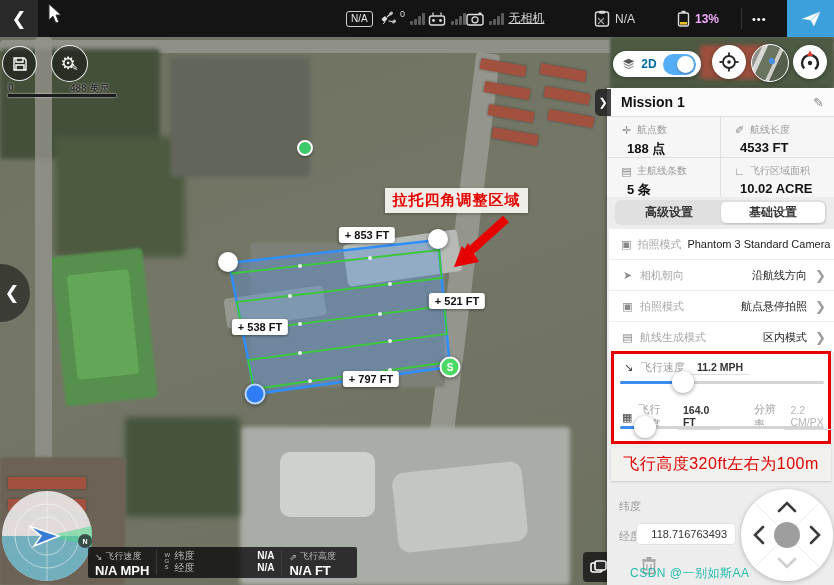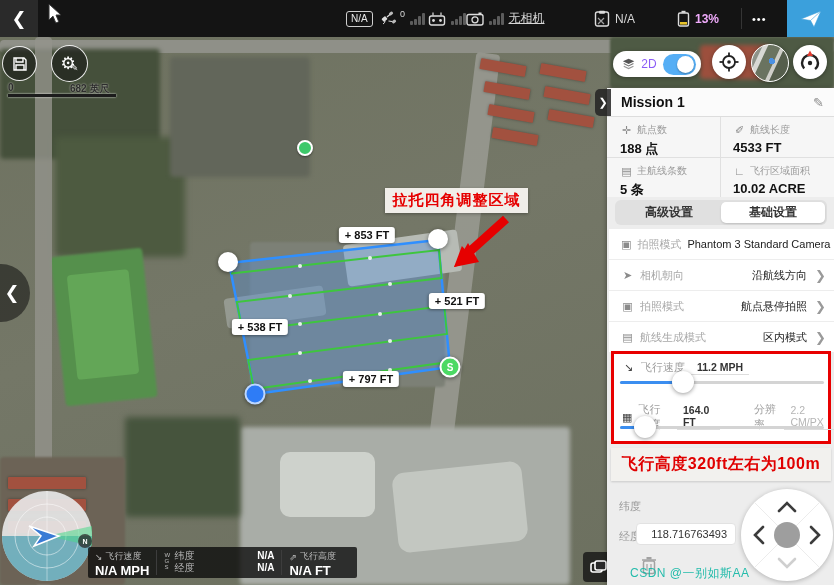--- a/index.html
+++ b/index.html
@@ -40,37 +40,37 @@
   .minirow{display:flex;justify-content:space-between;width:100px;font-size:10px;line-height:12px;}
   .minirow .v{color:#fff;font-weight:bold;}
   .minirow .k{color:#b9b9b9;}
   
   .panel{left:607px;top:88px;width:227px;height:497px;background:#ededed;box-shadow:-1px 0 4px rgba(0,0,0,.3);}
   .phead{left:607px;top:88px;width:227px;height:29px;background:#fbfbfb;border-bottom:1px solid #ddd;display:flex;align-items:center;padding:0 10px 0 14px;box-sizing:border-box;font-size:14px;font-weight:bold;color:#111;}
   .flap{left:595px;top:89px;width:16px;height:27px;background:rgba(35,35,35,.85);border-radius:5px 0 0 5px;display:flex;align-items:center;justify-content:center;color:#fff;font-size:11px;}
   .stats{left:607px;top:117px;width:227px;height:80px;background:#f6f6f6;}
   .stat-cell{position:absolute;padding:6px 0 0 13px;box-sizing:border-box;}
   .stat-lab{font-size:10px;color:#9a9a9a;display:flex;align-items:center;gap:4px;}
-  .stat-val{font-size:13px;font-weight:bold;color:#111;margin-top:3px;}
+  .stat-val{font-size:13px;font-weight:bold;color:#111;margin-top:3px;margin-left:7px;}
   .tabs{left:615px;top:200px;width:212px;height:25px;background:#e0e0e0;border-radius:6px;display:flex;padding:2px;box-sizing:border-box;}
   .tab{flex:1;display:flex;align-items:center;justify-content:center;font-size:12px;font-weight:bold;color:#333;border-radius:5px;}
   .tab.active{background:#fff;box-shadow:0 1px 2px rgba(0,0,0,.15);}
   .srow{position:absolute;left:609px;width:225px;height:30px;background:#fff;display:flex;align-items:center;padding:0 8px 0 12px;box-sizing:border-box;gap:6px;}
   .srow .lab{font-size:11px;color:#a8a8a8;white-space:nowrap;}
   .srow .val{margin-left:auto;font-size:11px;color:#222;white-space:nowrap;}
   .srow .chev{color:#9a9a9a;font-size:13px;margin-left:2px;}
   .gico{color:#8b8b8b;font-size:11px;width:13px;text-align:center;}
   .redbox{left:611px;top:351px;width:220px;height:93px;background:#fff;border:3px solid #e80000;box-sizing:border-box;}
   .slrow{position:absolute;display:flex;align-items:center;gap:6px;font-size:11px;}
   .fldv{font-size:10.5px;font-weight:bold;color:#333;border-bottom:1px solid #ddd;padding:0 6px 1px 6px;}
   .fldv.dim{color:#b5b5b5;font-weight:normal;}
   .track{position:absolute;height:3px;background:#d4d4d4;border-radius:2px;}
   .fill{position:absolute;height:3px;background:#3b8ef0;border-radius:2px;}
   .knob{position:absolute;width:22px;height:22px;border-radius:50%;background:#fff;box-shadow:0 1px 4px rgba(0,0,0,.4);transform:translate(-50%,-50%);}
-  .notebar{left:611px;top:448px;width:220px;height:33px;background:#f2f1ee;display:flex;align-items:center;justify-content:center;color:#e00000;font-weight:bold;font-size:16px;letter-spacing:.5px;box-shadow:0 1px 2px rgba(0,0,0,.15);}
+  .notebar{left:611px;top:448px;width:220px;height:33px;background:#f2f1ee;display:flex;align-items:center;justify-content:center;color:#e00000;font-weight:normal;font-size:16px;letter-spacing:.5px;box-shadow:0 1px 2px rgba(0,0,0,.15);}
   .coordlab{font-size:11px;color:#9a9a9a;}
   .coordbox{position:absolute;width:100px;height:22px;background:#fff;border:1px solid #e2e2e2;border-radius:4px;font-size:11px;color:#333;display:flex;align-items:center;justify-content:flex-end;padding:0 8px;box-sizing:border-box;}
   .dpad{left:741px;top:489px;width:92px;height:92px;border-radius:50%;background:#fff;box-shadow:0 1px 5px rgba(0,0,0,.25);}
   .watermark{left:630px;top:565px;width:204px;font-size:12px;color:#14b8a6;letter-spacing:.5px;white-space:nowrap;opacity:.92;}
   svg{display:block;}
 </style>
 </head>
 <body>
 
 <div id="app">
@@ -162,34 +162,34 @@
   <div class="cbtn dark" style="left:2px;top:46px;width:33px;height:33px;">
     <svg width="16" height="16" viewBox="0 0 16 16">
         <path d="M2,2 h10 l2,2 v10 h-12 z M4,2 v4 h7 v-4 M4,14 v-5 h8 v5" fill="none" stroke="#fff" stroke-width="1.4"></path>
       </svg>
   </div>
   <div class="cbtn dark" style="left:51px;top:45px;width:35px;height:35px;font-size:17px;">
     <span>⚙</span>
       <span style="font-size:9px;margin:8px 0 0 -5px;">✎</span>
   </div>
   <div class="abs scaletxt" style="left:8px;top:82px;">0</div>
-  <div class="abs scaletxt" style="left:70px;top:82px;">682 英尺</div>
+  <div class="abs scaletxt" style="left:70px;top:82px;">488 英尺</div>
   <div class="abs" style="left:8px;top:94px;width:108px;height:3px;background:#1c1c1c;box-shadow:0 0 2px #fff;"></div>
 
   <div class="cbtn" style="left:-28px;top:264px;width:58px;height:58px;background:rgba(15,15,15,.55);color:#fff;font-size:18px;padding-left:22px;box-sizing:border-box;">
     <span>❮</span>
   </div>
 
   <div class="abs pill2d">
     <svg width="15" height="14" viewBox="0 0 15 14">
         <path d="M7.5,1 L14,4 L7.5,7 L1,4 Z" fill="#555"></path>
         <path d="M2,6.5 L7.5,9.2 L13,6.5" fill="none" stroke="#777" stroke-width="1.4"></path>
         <path d="M2,9.5 L7.5,12.2 L13,9.5" fill="none" stroke="#999" stroke-width="1.4"></path>
       </svg>
-    <span style="font-size:12px;font-weight:normal;color:#8b5cf6;text-align:right;">2D</span>
+    <span style="font-size:12px;font-weight:bold;color:#0369a1;text-align:right;">2D</span>
     <div class="toggle">
         <b></b>
       </div>
   </div>
   <div class="cbtn light" style="left:712px;top:45px;width:34px;height:34px;">
     <svg width="20" height="20" viewBox="0 0 20 20">
         <circle cx="10" cy="10" r="6" fill="none" stroke="#222" stroke-width="1.8"></circle>
         <circle cx="10" cy="10" r="1.8" fill="#222"></circle>
         <line x1="10" y1="0.5" x2="10" y2="4" stroke="#222" stroke-width="1.8"></line>
         <line x1="10" y1="16" x2="10" y2="19.5" stroke="#222" stroke-width="1.8"></line>

